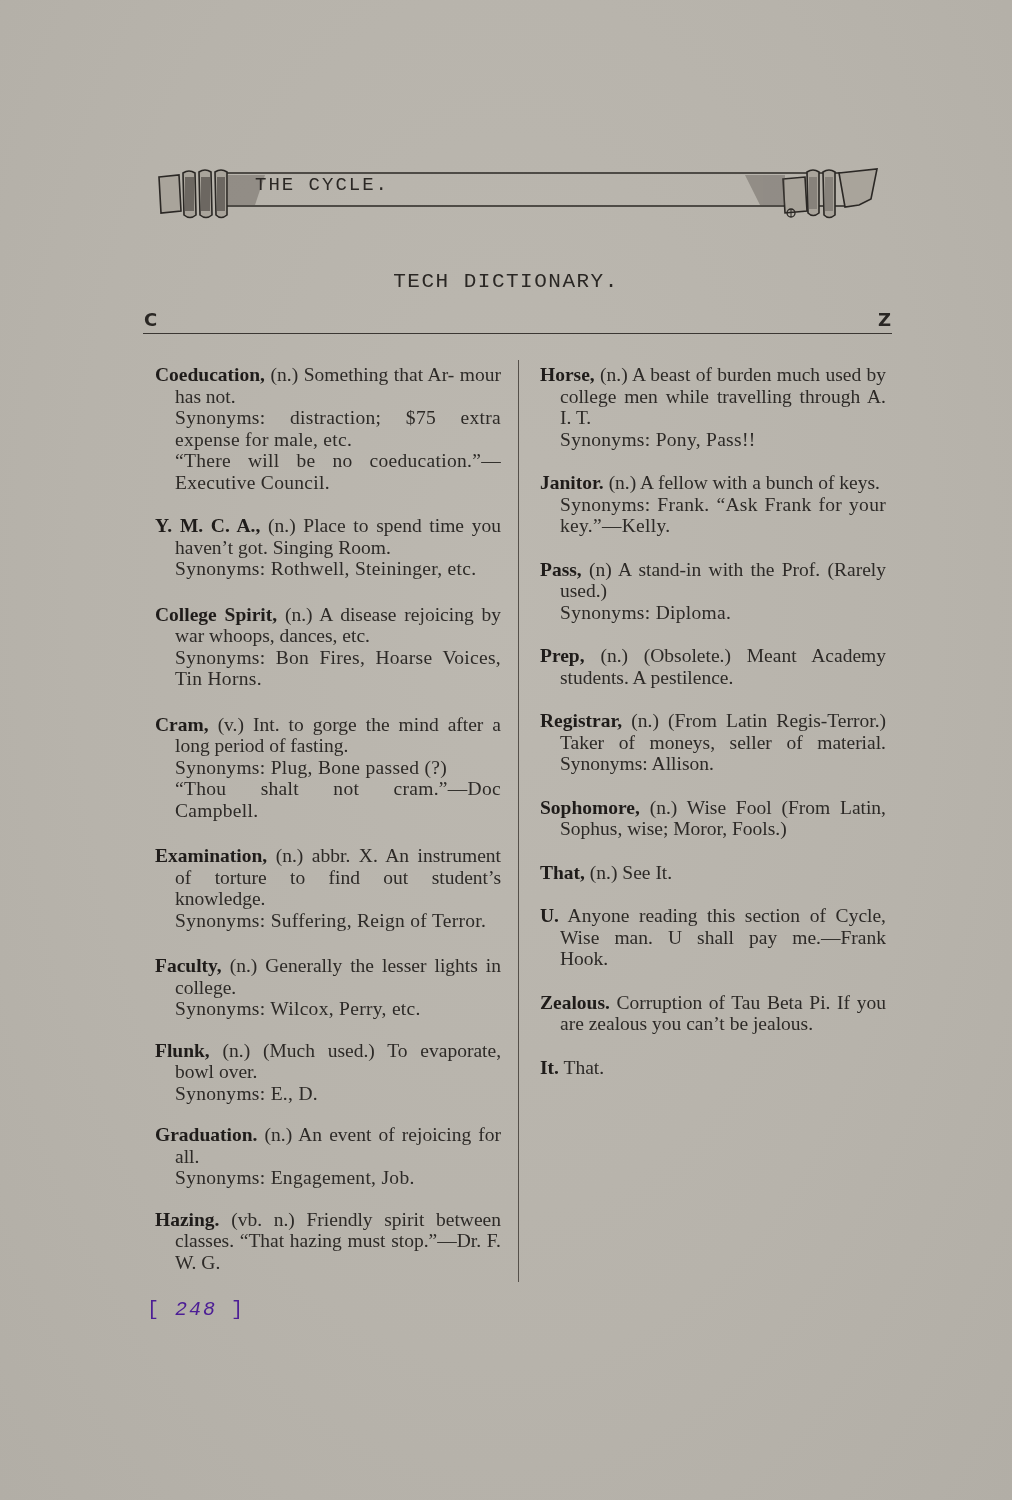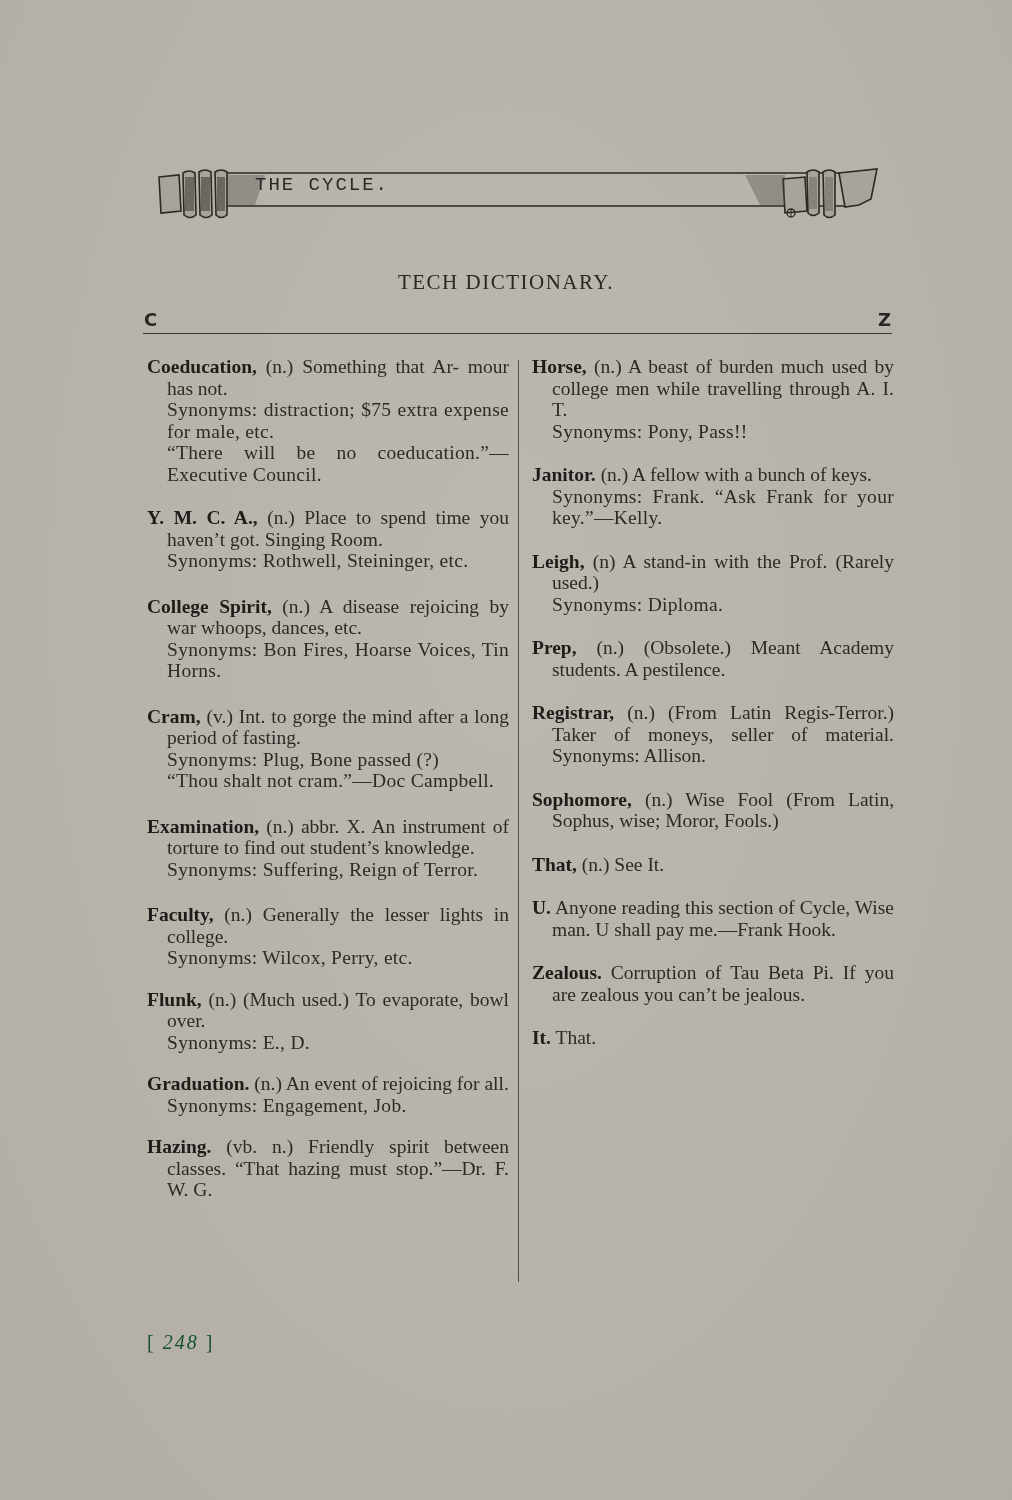--- a/index.html
+++ b/index.html
@@ -41,21 +41,21 @@
     color: #2b2825;
     font-weight: normal;
   }
 
   .dict-title {
     position: absolute;
     left: 0;
     width: 1012px;
     top: 270px;
     text-align: center;
-    font-family: Liberation Serif, serif;
+    font-family: Liberation Mono, monospace;
     font-size: 21px;
     letter-spacing: 1.5px;
     color: #2a2724;
   }
 
   .guide-left, .guide-right {
     position: absolute;
     top: 309px;
     font-family: "DejaVu Sans", sans-serif;
     font-weight: bold;
@@ -91,44 +91,45 @@
     line-height: 21.5px;
     color: #2d2a27;
   }
   .col-left { left: 147px; }
   .col-right { left: 532px; }
 
   .entry {
     text-align: justify;
     padding-left: 20px;
     text-indent: -20px;
-    margin: 0;
+    margin: 8px;
   }
   .entry .head {
     font-family: "Liberation Serif", serif;
     font-weight: bold;
     color: #1f1c1a;
   }
   .entry .line {
     display: block;
     text-indent: 0;
   }
   .entry .first {
     display: block;
     text-indent: -20px;
   }
   .syn { letter-spacing: 0.3px; }
 
   .page-number {
     position: absolute;
     left: 147px;
-    top: 1331px;
+    top: 1298px;
     font-size: 20px;
-    color: #14532d;
+    color: #4c1d95;
     letter-spacing: 2px;
+    font-family: Liberation Mono, monospace;
   }
   .page-number .num { font-style: italic; }
 </style>
 </head>
 <body>
 
 <div class="page-bg"></div>
 
 <div class="banner">
   <svg width="728" height="56" viewBox="0 0 728 56">
@@ -218,21 +219,21 @@
 <div class="column col-right" id="col-right">
     <div class="entry" style="margin-bottom: 22px;">
       <span class="first"><span class="head">Horse,</span> <span>(n.)  A beast of burden much used by college men while travelling through A. I. T.</span></span>
       <span class="line syn">Synonyms:  Pony, Pass!!</span>
     </div>
     <div class="entry" style="margin-bottom: 22px;">
       <span class="first"><span class="head">Janitor.</span> <span>(n.) A fellow with a bunch of keys.</span></span>
       <span class="line syn">Synonyms:  Frank.  “Ask Frank for your key.”—Kelly.</span>
     </div>
     <div class="entry" style="margin-bottom: 22px;">
-      <span class="first"><span class="head">Leigh,</span> <span>(n)  A stand-in with the Prof. (Rarely used.)</span></span>
+      <span class="first"><span class="head">Pass,</span> <span>(n)  A stand-in with the Prof. (Rarely used.)</span></span>
       <span class="line syn">Synonyms:  Diploma.</span>
     </div>
     <div class="entry" style="margin-bottom: 22px;">
       <span class="first"><span class="head">Prep,</span> <span>(n.) (Obsolete.) Meant Academy students.  A pestilence.</span></span>
     </div>
     <div class="entry" style="margin-bottom: 22px;">
       <span class="first"><span class="head">Registrar,</span> <span>(n.)  (From Latin Regis-Terror.) Taker of moneys, seller of material.  Synonyms: Allison.</span></span>
     </div>
     <div class="entry" style="margin-bottom: 22px;">
       <span class="first"><span class="head">Sophomore,</span> <span>(n.)  Wise Fool (From Latin, Sophus, wise; Moror, Fools.)</span></span>

